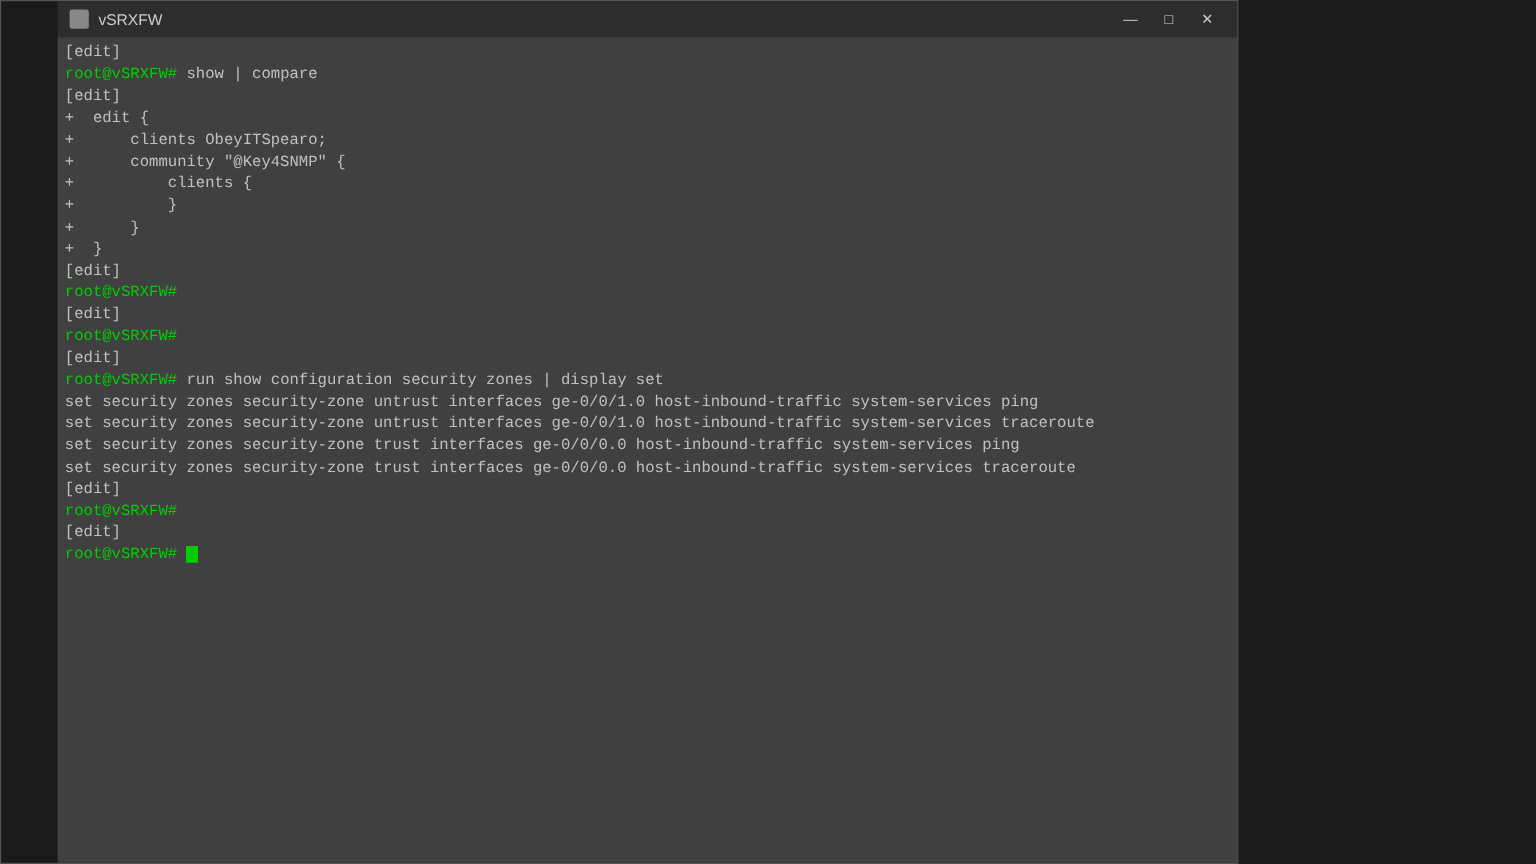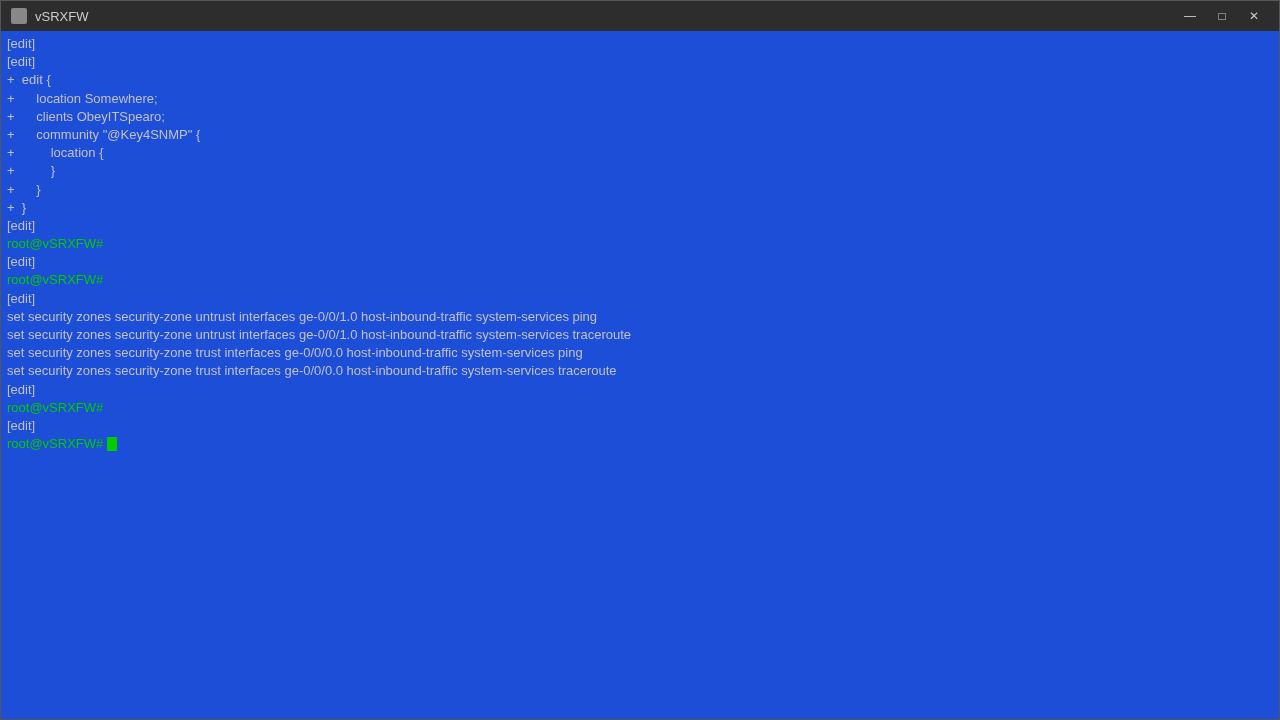--- a/index.html
+++ b/index.html
@@ -10,25 +10,26 @@
 
     body {
       width: 1280px;
       height: 720px;
       overflow: hidden;
       background: #1a1a1a;
       font-family: 'Courier New', Courier, monospace;
     }
 
     .window {
-      width: 1280px;
+      width: 1032px;
       height: 720px;
       display: flex;
       flex-direction: column;
       border: 1px solid #555;
+      padding-left: 47px;
     }
 
     .titlebar {
       background: #2d2d2d;
       height: 30px;
       display: flex;
       align-items: center;
       padding: 0 10px;
       justify-content: space-between;
       flex-shrink: 0;
@@ -66,28 +67,28 @@
       color: #ccc;
       font-size: 12px;
       cursor: pointer;
       display: flex;
       align-items: center;
       justify-content: center;
       font-family: 'Segoe UI', Arial, sans-serif;
     }
 
     .terminal {
-      background: #1d4ed8;
+      background: #404040;
       flex: 1;
       padding: 4px 6px;
       overflow: hidden;
       color: #c0c0c0;
       font-size: 13px;
       line-height: 1.4;
-      font-family: Liberation Sans, sans-serif;
+      font-family: Liberation Mono, monospace;
     }
 
     .line {
       white-space: pre;
       display: block;
     }
 
     .cursor {
       display: inline-block;
       width: 10px;
@@ -112,37 +113,38 @@
       <span class="titlebar-title">vSRXFW</span>
     </div>
     <div class="titlebar-controls">
       <button class="titlebar-btn">—</button>
       <button class="titlebar-btn">□</button>
       <button class="titlebar-btn close">✕</button>
     </div>
   </div>
   <div class="terminal" id="terminal-body">
   <div class="line" style="color: rgb(192, 192, 192);">[edit]</div>
+      <div class="line"><span style="color: rgb(0, 204, 0);">root@vSRXFW#</span><span style="color: rgb(192, 192, 192);"> show | compare</span></div>
       <div class="line" style="color: rgb(192, 192, 192);">[edit]</div>
       <div class="line" style="color: rgb(192, 192, 192);">+  edit {</div>
-      <div class="line" style="color: rgb(192, 192, 192);">+      location Somewhere;</div>
       <div class="line" style="color: rgb(192, 192, 192);">+      clients ObeyITSpearo;</div>
       <div class="line" style="color: rgb(192, 192, 192);">+      community "@Key4SNMP" {</div>
-      <div class="line" style="color: rgb(192, 192, 192);">+          location {</div>
+      <div class="line" style="color: rgb(192, 192, 192);">+          clients {</div>
       <div class="line" style="color: rgb(192, 192, 192);">+          }</div>
       <div class="line" style="color: rgb(192, 192, 192);">+      }</div>
       <div class="line" style="color: rgb(192, 192, 192);">+  }</div>
       <div class="line" style="color: rgb(192, 192, 192);"></div>
       <div class="line" style="color: rgb(192, 192, 192);">[edit]</div>
       <div class="line"><span style="color: rgb(0, 204, 0);">root@vSRXFW#</span><span style="color: rgb(192, 192, 192);"></span></div>
       <div class="line" style="color: rgb(192, 192, 192);"></div>
       <div class="line" style="color: rgb(192, 192, 192);">[edit]</div>
       <div class="line"><span style="color: rgb(0, 204, 0);">root@vSRXFW#</span><span style="color: rgb(192, 192, 192);"></span></div>
       <div class="line" style="color: rgb(192, 192, 192);"></div>
       <div class="line" style="color: rgb(192, 192, 192);">[edit]</div>
+      <div class="line"><span style="color: rgb(0, 204, 0);">root@vSRXFW#</span><span style="color: rgb(192, 192, 192);"> run show configuration security zones | display set</span></div>
       <div class="line" style="color: rgb(192, 192, 192);">set security zones security-zone untrust interfaces ge-0/0/1.0 host-inbound-traffic system-services ping</div>
       <div class="line" style="color: rgb(192, 192, 192);">set security zones security-zone untrust interfaces ge-0/0/1.0 host-inbound-traffic system-services traceroute</div>
       <div class="line" style="color: rgb(192, 192, 192);">set security zones security-zone trust interfaces ge-0/0/0.0 host-inbound-traffic system-services ping</div>
       <div class="line" style="color: rgb(192, 192, 192);">set security zones security-zone trust interfaces ge-0/0/0.0 host-inbound-traffic system-services traceroute</div>
       <div class="line" style="color: rgb(192, 192, 192);"></div>
       <div class="line" style="color: rgb(192, 192, 192);">[edit]</div>
       <div class="line"><span style="color: rgb(0, 204, 0);">root@vSRXFW#</span><span style="color: rgb(192, 192, 192);"></span></div>
       <div class="line" style="color: rgb(192, 192, 192);"></div>
       <div class="line" style="color: rgb(192, 192, 192);">[edit]</div>
       <div class="line"><span style="color: rgb(0, 204, 0);">root@vSRXFW#</span><span style="color: rgb(0, 204, 0);"> </span><span class="cursor"></span></div>

